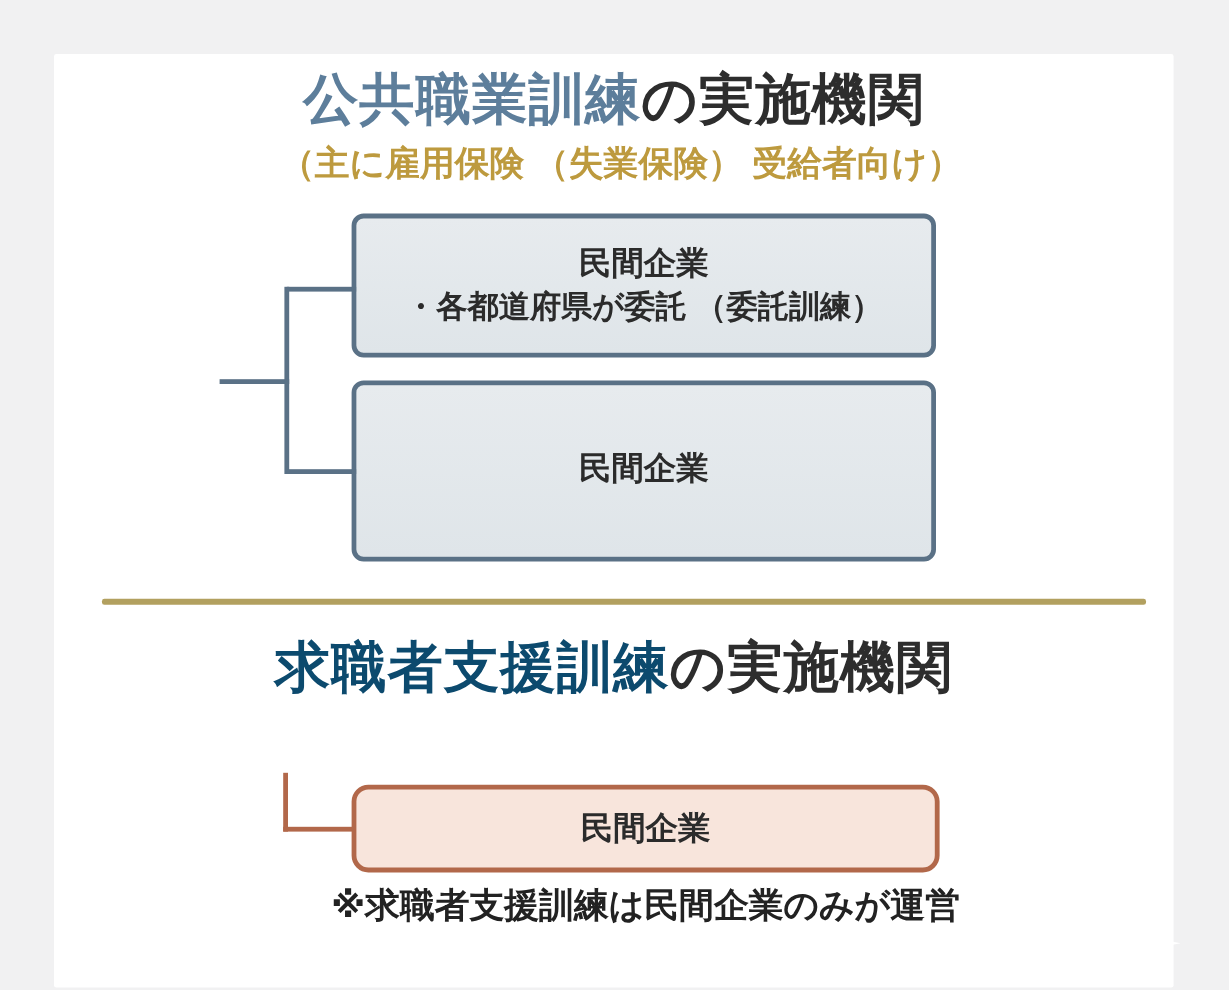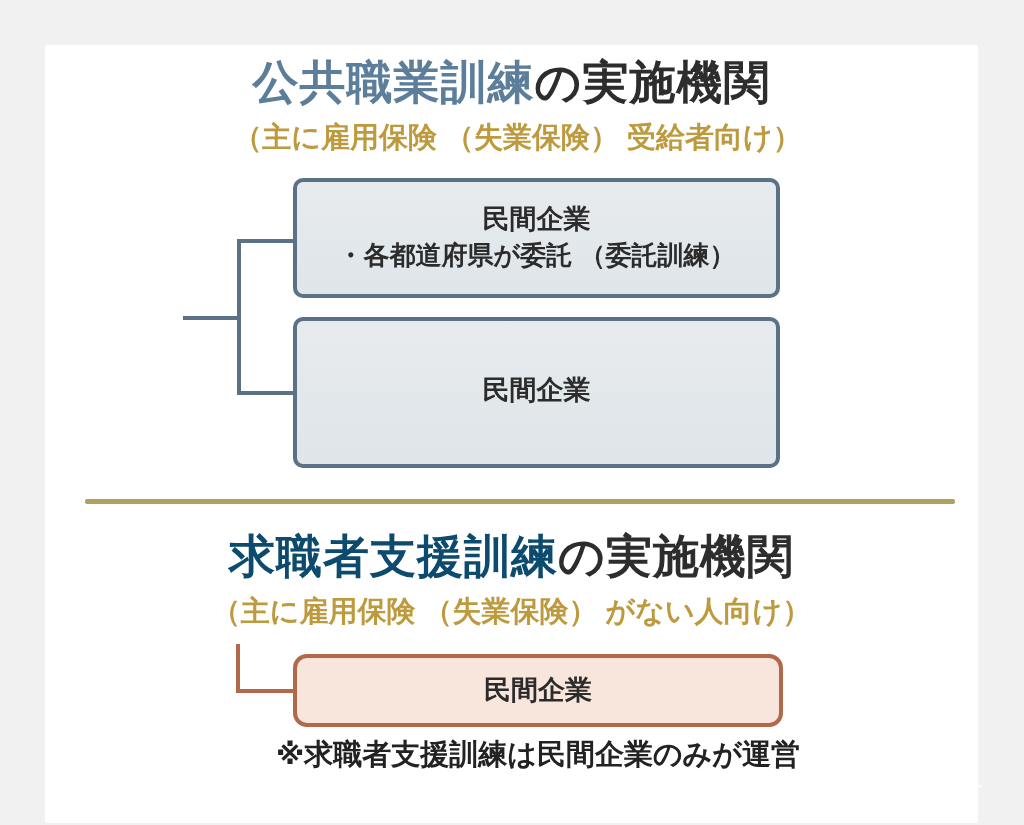--- a/index.html
+++ b/index.html
@@ -171,21 +171,20 @@
       <div class="box-heading">民間企業</div>
       <div class="box-bullets">
       </div>
     </div>
 
     <div class="divider"></div>
 
     <div class="title title-2">
       <span class="accent-orange">求職者支援訓練</span><span>の実施機関</span>
     </div>
-    <div class="subtitle subtitle-2">（主に雇用保険 （失業保険） がない人向け）</div>
 
     <div class="line terra vert2"></div>
     <div class="line terra horiz2"></div>
 
     <div class="o-box">
       <div class="box-heading">民間企業</div>
     </div>
 
     <div class="note">※求職者支援訓練は民間企業のみが運営</div>
   </div>

